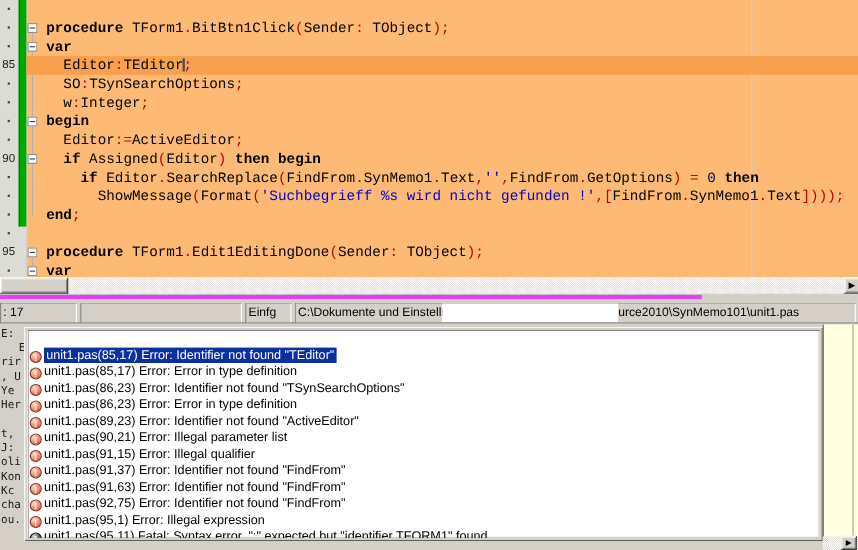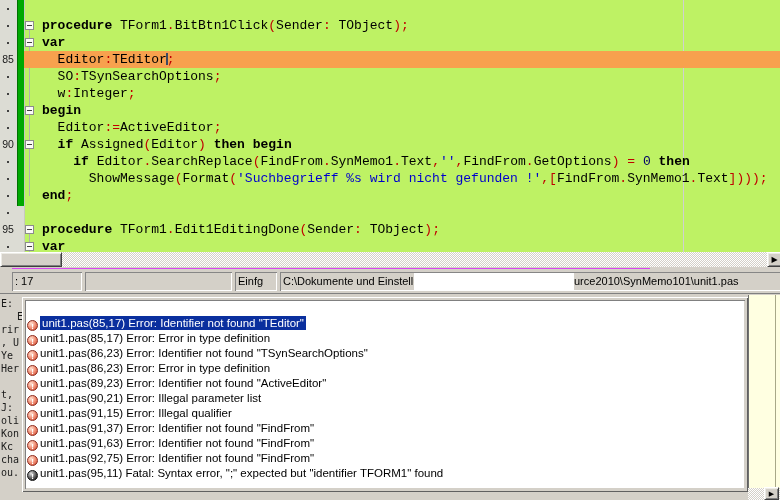--- a/index.html
+++ b/index.html
@@ -1,20 +1,20 @@
 <!DOCTYPE html>
 <html><head>
 <meta charset="utf-8">
 <style>
   html,body{margin:0;padding:0;}
   #screen{position:relative;width:780px;height:500px;background:#d4d0c8;overflow:hidden;
           font-family:"Liberation Sans",sans-serif;}
 
   
-  #editor{position:absolute;left:0;top:0;width:780px;height:252px;background:#bef264;overflow:hidden;}
+  #editor{position:absolute;left:0;top:0;width:780px;height:252px;background:#fdba74;overflow:hidden;}
   #gutter-bg{position:absolute;left:0;top:0;width:24px;height:252px;background:#dcdcd4;border-right:1px solid #c8c8c0;}
   #change-bar{position:absolute;left:17px;top:0;width:6px;height:206px;background:#00a800;border-left:1px solid #007000;}
   #margin-line{position:absolute;left:683px;top:0;width:1px;height:252px;background:#d0d0d0;}
   .fvline{position:absolute;left:29px;width:1px;background:#b0b0b0;}
   .fbox{position:absolute;left:25px;width:9px;height:9px;background:#fbfbf7;border:1px solid #8c8c8c;box-sizing:border-box;z-index:4;}
   .fbox::after{content:"";position:absolute;left:1px;top:3px;width:5px;height:1px;background:#404040;}
   .crow{position:absolute;left:0;width:780px;height:17px;z-index:2;}
   .crow.hl::before{content:"";position:absolute;left:24px;right:0;top:0;bottom:0;background:#f7a14e;z-index:-1;}
   .gut{position:absolute;left:0;top:0;width:16px;height:17px;line-height:17px;text-align:center;
        font-size:10.5px;color:#202020;}
@@ -35,21 +35,21 @@
     background-size:2px 2px;background-position:0 0,1px 1px;}
   .btn3d{background:#d4d0c8;border:1px solid;border-color:#ffffff #404040 #404040 #ffffff;
          box-shadow:inset 1px 1px 0 #ecebe5, inset -1px -1px 0 #808080;box-sizing:border-box;}
 
   
   #hscroll{position:absolute;left:0;top:252px;width:780px;height:15px;}
   #hthumb{position:absolute;left:0;top:0;width:62px;height:15px;}
   #hsbtn-right{position:absolute;left:767px;top:0;width:15px;height:15px;font-size:8px;line-height:13px;text-align:center;color:#000;}
 
   
-  #statusbar{position:absolute;left:12px;top:268px;width:638px;height:25px;background:#d4d0c8;border-top:1px solid #d946ef;}
+  #statusbar{position:absolute;left:0;top:268px;width:638px;height:25px;background:#d4d0c8;border-top:4px solid #d946ef;}
   .spanel{position:absolute;top:3px;height:19px;line-height:19px;background:#d4d0c8;
           box-shadow:inset 1px 1px 0 #868686, inset -1px -1px 0 #ffffff;
           font-size:11px;color:#000;padding-left:3px;box-sizing:border-box;white-space:nowrap;overflow:hidden;}
   #sb-edge{position:absolute;left:0;top:293px;width:780px;height:1px;background:#808080;}
   #redact{position:absolute;left:134px;top:1px;width:160px;height:17px;background:#ffffff;}
   #path-tail{position:absolute;left:294px;top:0;}
 
   
   .frag{position:absolute;left:1px;font-family:"DejaVu Sans Mono",monospace;font-size:10px;color:#1a1a1a;white-space:pre;}
 
@@ -197,20 +197,21 @@
         <div class="mitem"><span class="err-icon">!</span><span class="mtext sel">unit1.pas(85,17) Error: Identifier not found "TEditor"</span></div>
         <div class="mitem"><span class="err-icon">!</span><span class="mtext">unit1.pas(85,17) Error: Error in type definition</span></div>
         <div class="mitem"><span class="err-icon">!</span><span class="mtext">unit1.pas(86,23) Error: Identifier not found "TSynSearchOptions"</span></div>
         <div class="mitem"><span class="err-icon">!</span><span class="mtext">unit1.pas(86,23) Error: Error in type definition</span></div>
         <div class="mitem"><span class="err-icon">!</span><span class="mtext">unit1.pas(89,23) Error: Identifier not found "ActiveEditor"</span></div>
         <div class="mitem"><span class="err-icon">!</span><span class="mtext">unit1.pas(90,21) Error: Illegal parameter list</span></div>
         <div class="mitem"><span class="err-icon">!</span><span class="mtext">unit1.pas(91,15) Error: Illegal qualifier</span></div>
         <div class="mitem"><span class="err-icon">!</span><span class="mtext">unit1.pas(91,37) Error: Identifier not found "FindFrom"</span></div>
         <div class="mitem"><span class="err-icon">!</span><span class="mtext">unit1.pas(91,63) Error: Identifier not found "FindFrom"</span></div>
         <div class="mitem"><span class="err-icon">!</span><span class="mtext">unit1.pas(92,75) Error: Identifier not found "FindFrom"</span></div>
+        <div class="mitem"><span class="err-icon">!</span><span class="mtext">unit1.pas(95,1) Error: Illegal expression</span></div>
         <div class="mitem"><span class="fatal-icon">!</span><span class="mtext">unit1.pas(95,11) Fatal: Syntax error, ";" expected but "identifier TFORM1" found</span></div>
       </div>
   </div>
 
   <div id="yellowwin">
     <div id="yellowwin-line"></div>
   </div>
   <div id="corner-dither" class="dither"></div>
   <div id="corner-btn" class="btn3d">▶</div>
 

